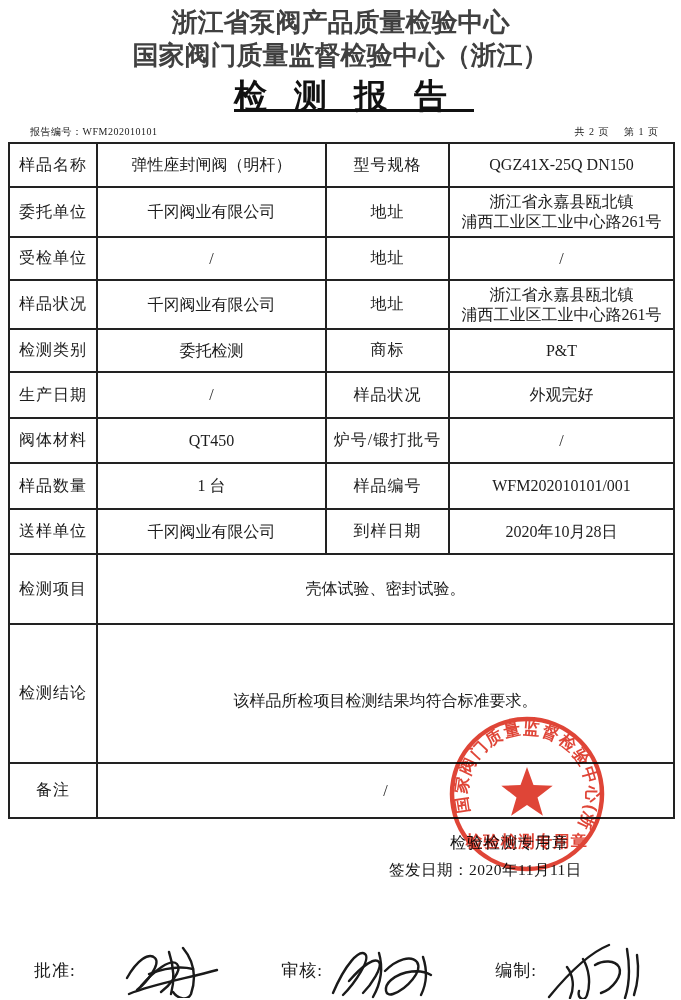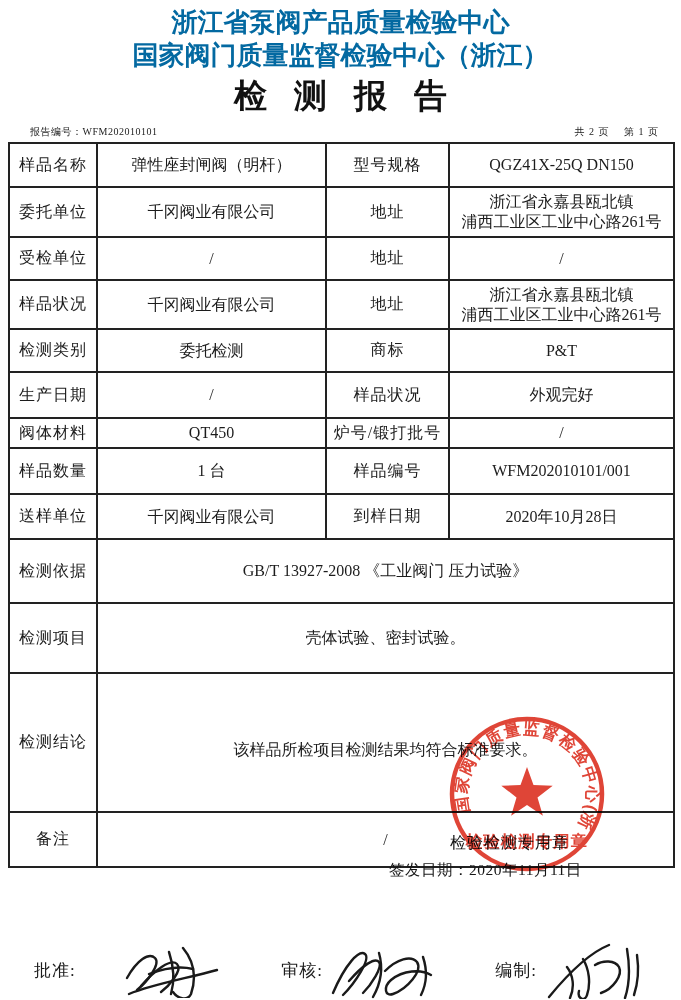--- a/index.html
+++ b/index.html
@@ -7,29 +7,29 @@
     width:681px;height:1000px;background:#ffffff;
     font-family:"Liberation Serif","DejaVu Serif",serif;
     color:#1c1c1c;position:relative;overflow:hidden;
   }
   .page{position:relative;width:681px;height:1000px;background:#fff;}
 
   
   .org1,.org2{
     position:absolute;left:0;width:681px;text-align:center;
     font-family:"Liberation Sans","DejaVu Sans",sans-serif;
-    font-weight:bold;color:#0369a1;line-height:1.1;
+    font-weight:bold;color:#404040;line-height:1.1;
   }
   .org1{top:8px;font-size:26px;}
   .org2{top:41px;font-size:26px;}
   .report-title{
     position:absolute;top:79px;left:0;width:681px;text-align:center;
     font-family:"Liberation Sans","DejaVu Sans",sans-serif;
     font-weight:bold;color:#111;font-size:33px;
-    letter-spacing:27px;padding-left:27px;box-sizing:border-box;line-height:1.05;
+    letter-spacing:27px;padding-left:27px;box-sizing:border-box;line-height:1.05;text-decoration:underline;
   }
   .meta-row{
     position:absolute;top:117px;left:8px;width:665px;height:22px;
     font-size:10px;display:flex;justify-content:space-between;align-items:flex-end;
   }
   .meta-left{padding-left:22px;letter-spacing:0.5px;}
   .meta-right{padding-right:14px;letter-spacing:1px;}
 
   
   table.report{
@@ -39,21 +39,21 @@
   }
   table.report td{
     border:2px solid #222;
     text-align:center;vertical-align:middle;
     padding:2px 4px;overflow:hidden;
   }
   td.lbl{letter-spacing:1px;}
   td.val{white-space:pre-line;line-height:1.25;}
   tr.r1 {height:44px;} tr.r2 {height:50px;} tr.r3 {height:43px;}
   tr.r4 {height:49px;} tr.r5 {height:43px;} tr.r6 {height:46px;}
-  tr.r7 {height:30px;} tr.r8 {height:46px;} tr.r9 {height:45px;}
+  tr.r7 {height:45px;} tr.r8 {height:46px;} tr.r9 {height:45px;}
   tr.r10{height:50px;} tr.r11{height:64px;} tr.r12{height:70px;}
   tr.r13{height:139px;} tr.r14{height:55px;}
   td.topleft{text-align:left;vertical-align:top;padding:12px 10px 2px 12px;}
   tr.r13 td.topleft{padding-top:16px;}
 
   
   .stamp-note{
     position:absolute;left:450px;top:833px;font-size:16px;color:#161616;
     letter-spacing:1px;z-index:1;
   }
@@ -146,24 +146,20 @@
       <td class="lbl">样品数量</td>
       <td class="val">1 台</td>
       <td class="lbl">样品编号</td>
       <td class="val">WFM202010101/001</td>
     </tr>
     <tr class="r9">
       <td class="lbl">送样单位</td>
       <td class="val">千冈阀业有限公司</td>
       <td class="lbl">到样日期</td>
       <td class="val">2020年10月28日</td>
-    </tr>
-    <tr class="r11">
-      <td class="lbl">检测依据</td>
-      <td class="val" colspan="3">GB/T 13927-2008 《工业阀门 压力试验》</td>
     </tr>
     <tr class="r12">
       <td class="lbl">检测项目</td>
       <td class="val topleft" colspan="3">壳体试验、密封试验。</td>
     </tr>
     <tr class="r13">
       <td class="lbl">检测结论</td>
       <td class="val topleft" colspan="3">该样品所检项目检测结果均符合标准要求。</td>
     </tr>
     <tr class="r14">

